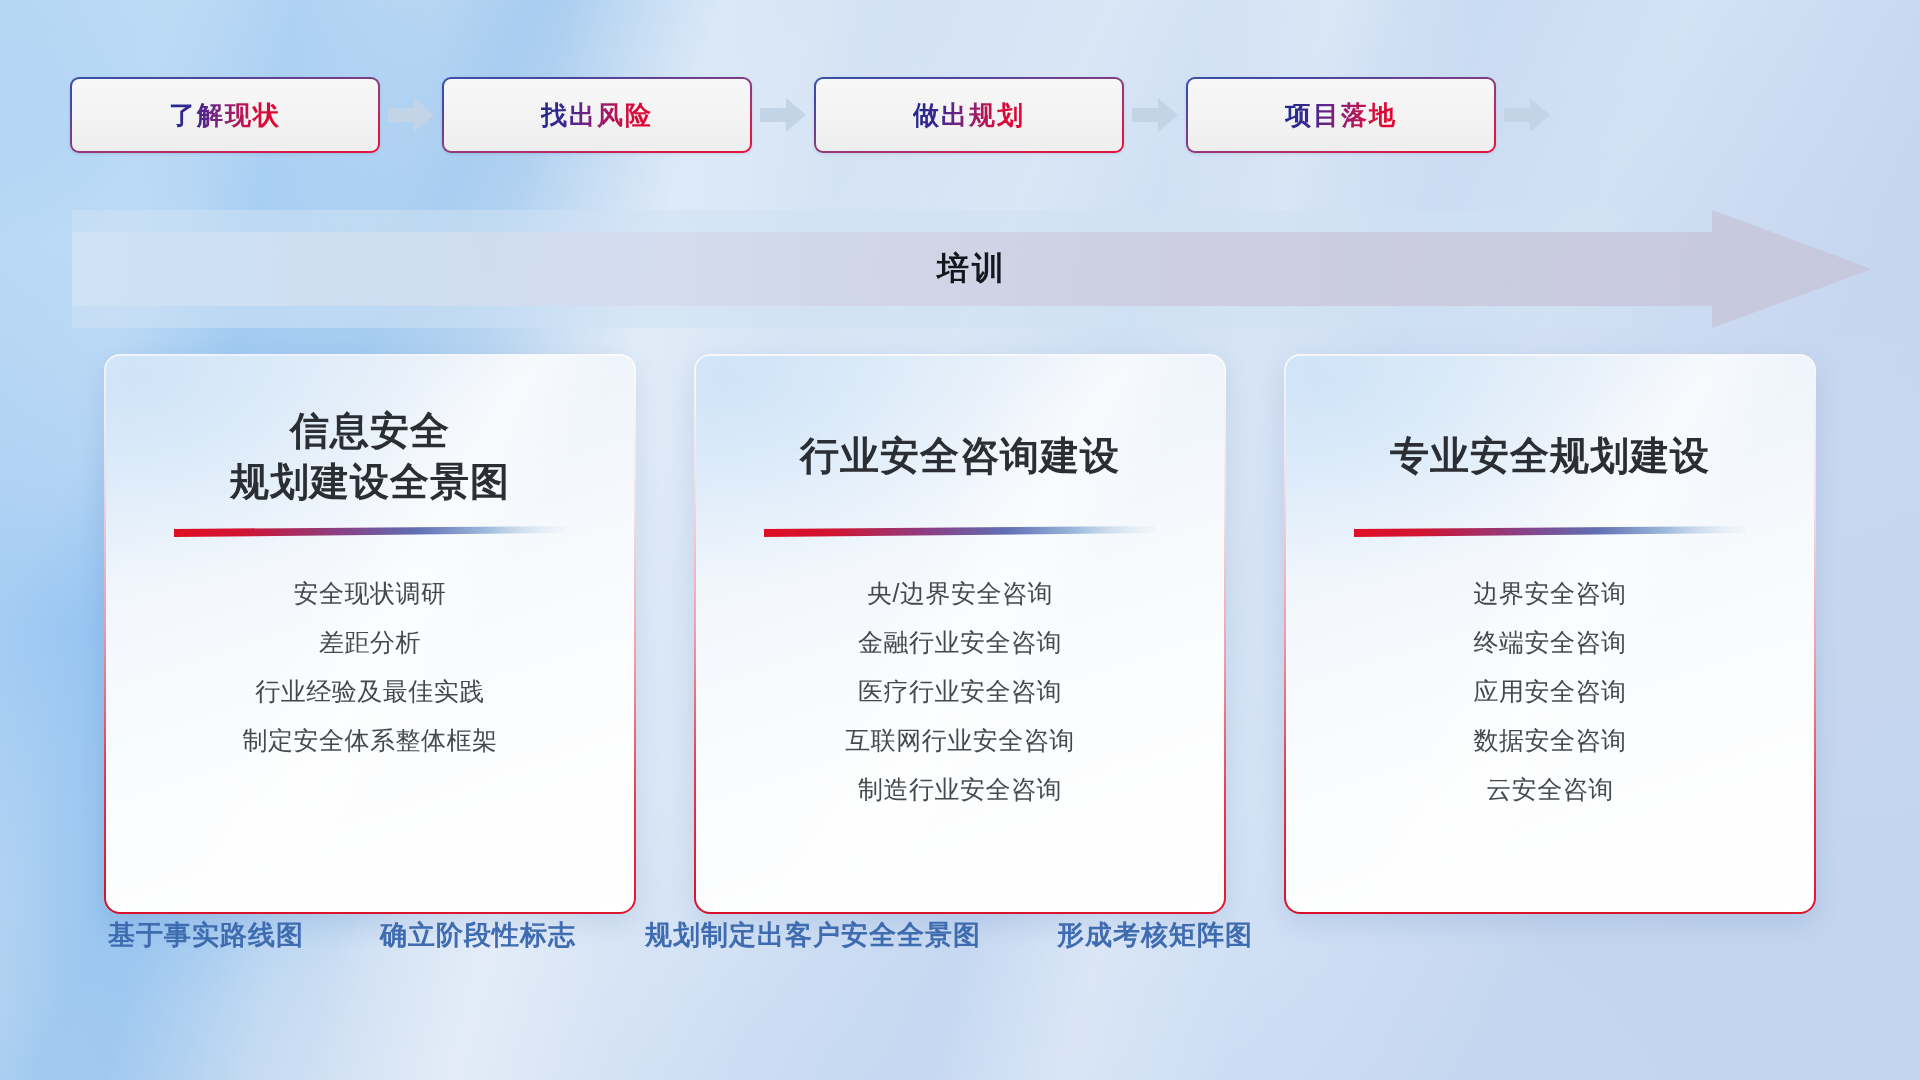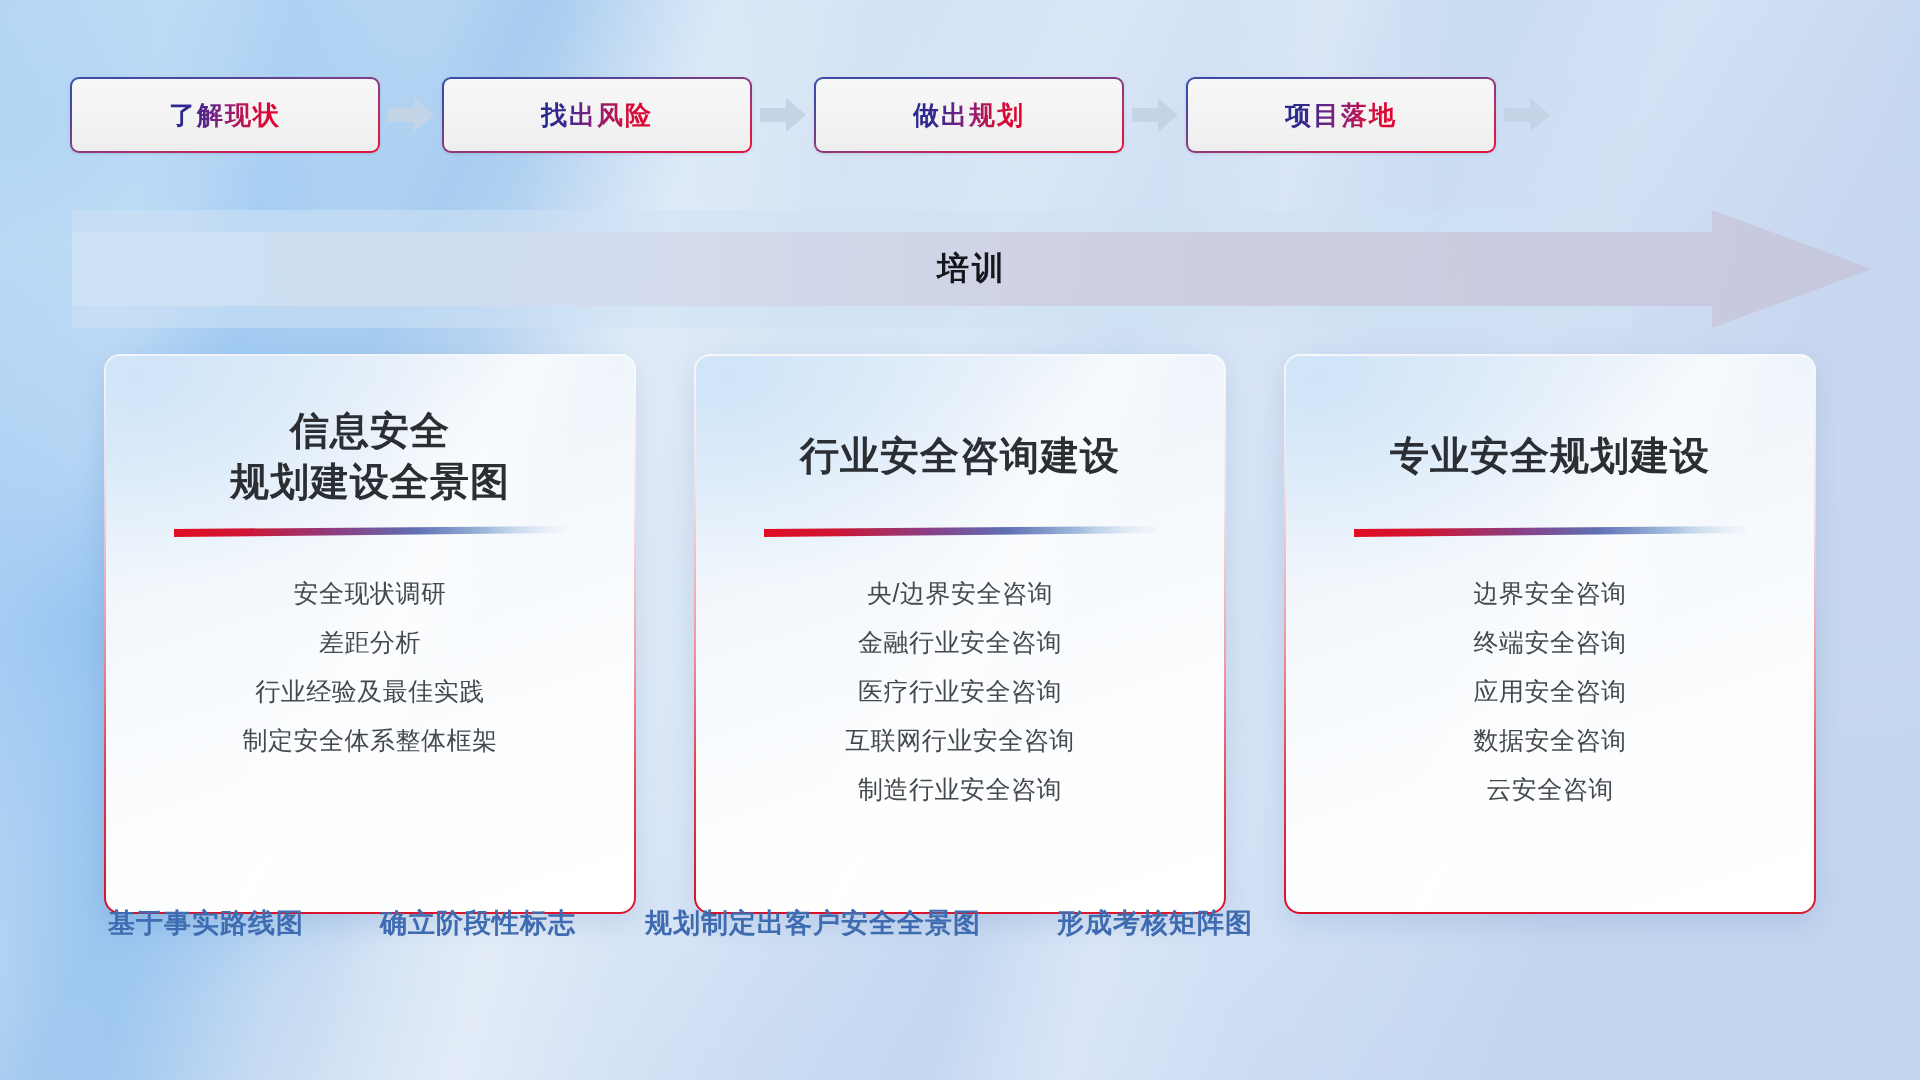--- a/index.html
+++ b/index.html
@@ -202,21 +202,21 @@
   }
 
   
   #captions {
     position: absolute;
     left: 0; top: 905px;
     width: 1920px; height: 60px;
   }
   .caption {
     position: absolute;
-    top: 0;
+    top: 12px;
     font-size: 27px;
     font-weight: 700;
     color: #3f6cb0;
     letter-spacing: 1px;
     white-space: nowrap;
   }
 </style>
 </head>
 <body>
 

